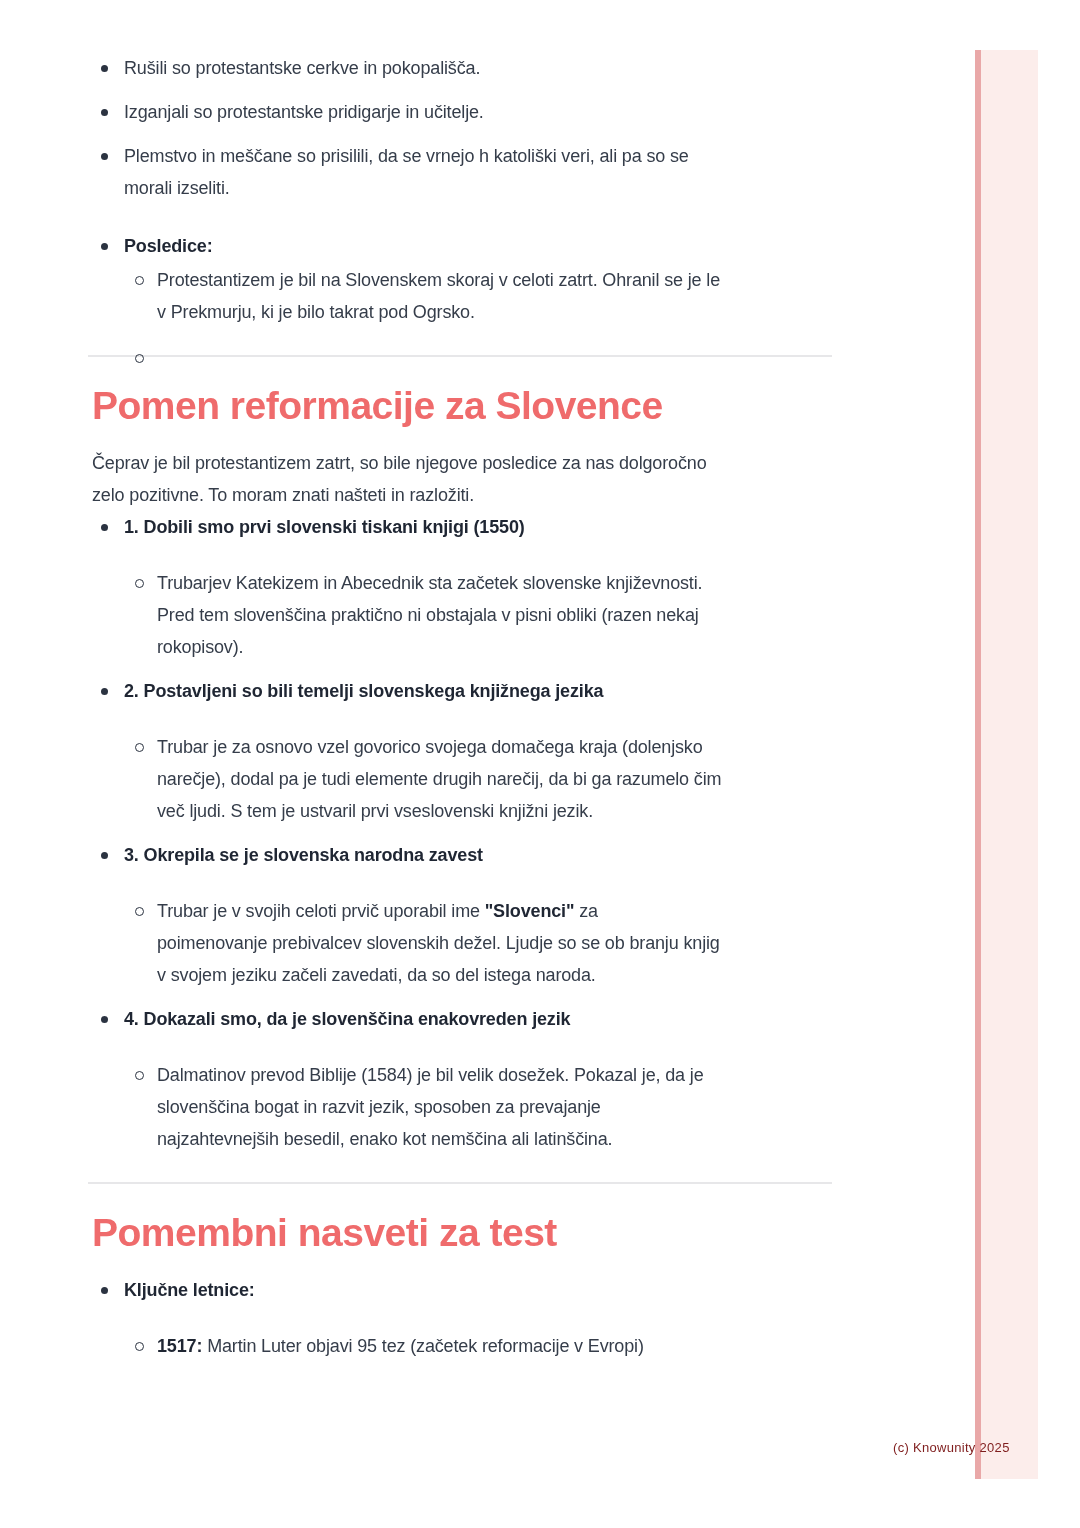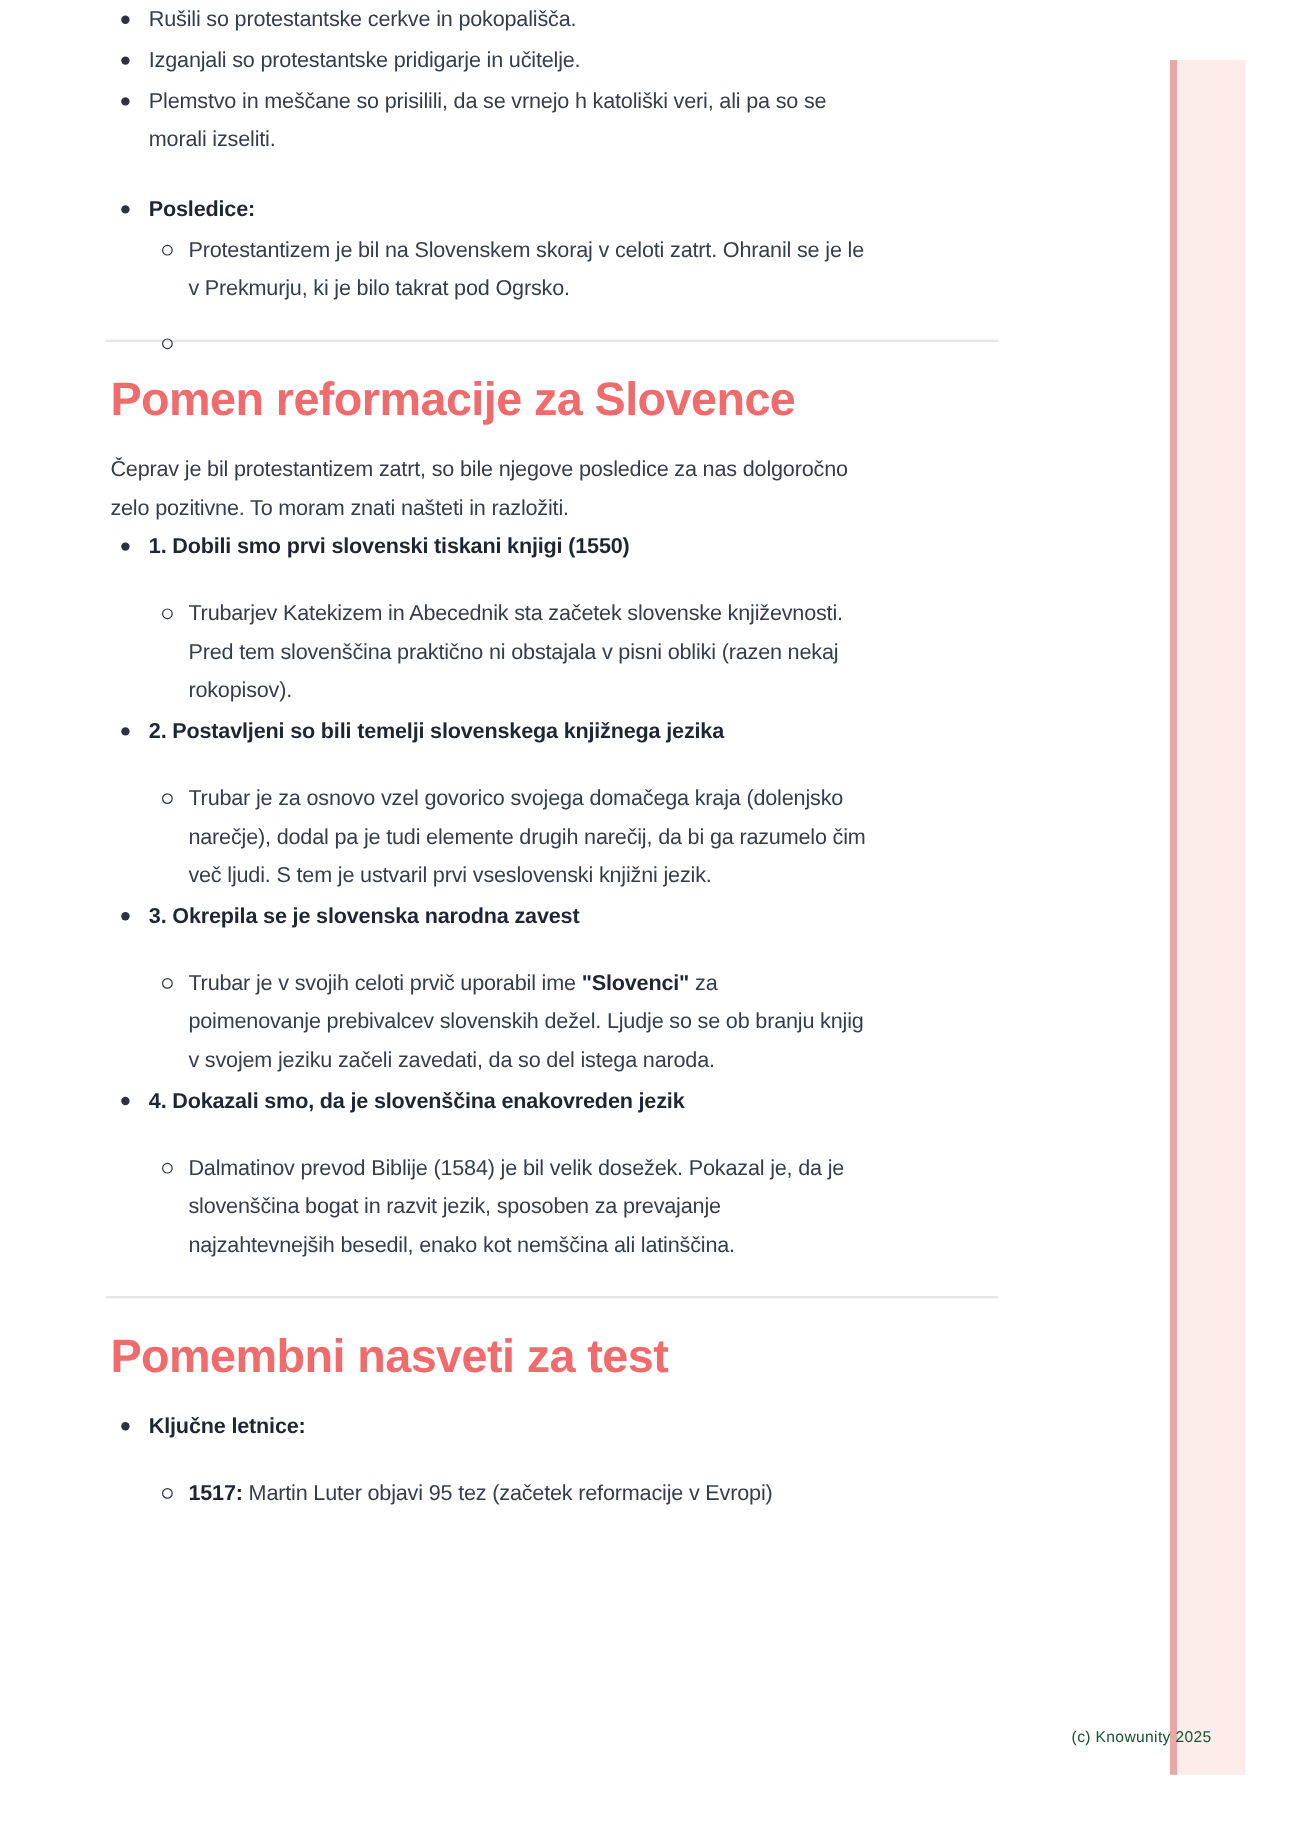--- a/index.html
+++ b/index.html
@@ -19,36 +19,37 @@
     position: absolute;
     left: 975px; top: 50px;
     width: 57px; height: 1429px;
     background: #fcedeb;
     border-left: 6px solid #e9a8a8;
   }
   .watermark {
     position: absolute;
     left: 893px; top: 1438px;
     font-size: 13px; line-height: 20px;
-    color: #14532d;
+    color: #7f1d1d;
     letter-spacing: 0.3px;
     z-index: 2;
   }
   .content {
     position: absolute;
     left: 92px; top: 0;
     width: 756px;
+    padding-top: 52px;
     font-size: 18px; line-height: 32px;
     letter-spacing: -0.15px;
     color: #353d4a;
   }
   .txt { white-space: pre-line; }
   ul { list-style: none; margin: 0; padding: 0; }
   .l1 { position: relative; padding-left: 32px; }
-  .l1 + .l1 { margin-top: 2px; }
+  .l1 + .l1 { margin-top: 12px; }
   .l1.gap-lg { margin-top: 26px; }
   .dot {
     position: absolute; left: 9px; top: 13px;
     width: 7px; height: 7px; border-radius: 50%;
     background: #2b3341;
   }
   .l2 { position: relative; padding-left: 33px; }
   .l2 + .l2 { margin-top: 14px; }
   .circle {
     position: absolute; left: 11px; top: 12px;

